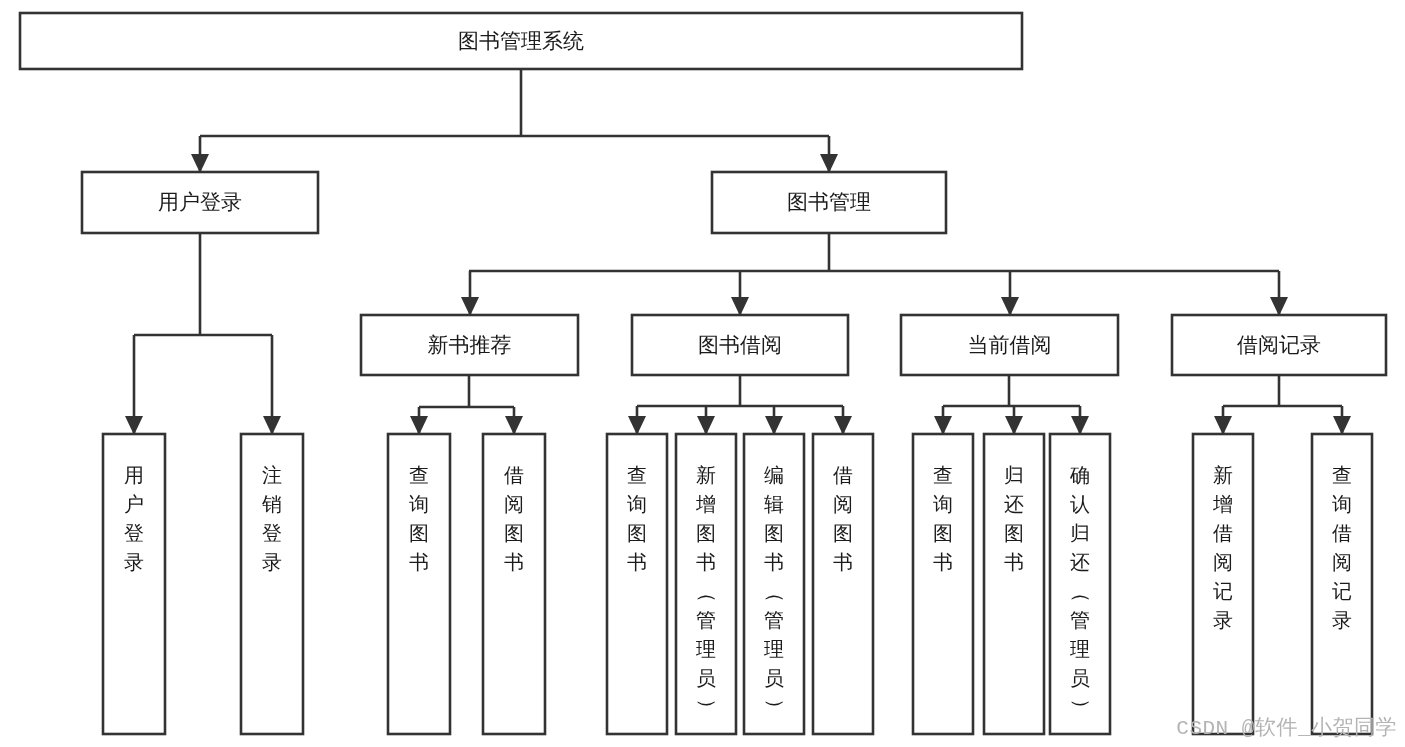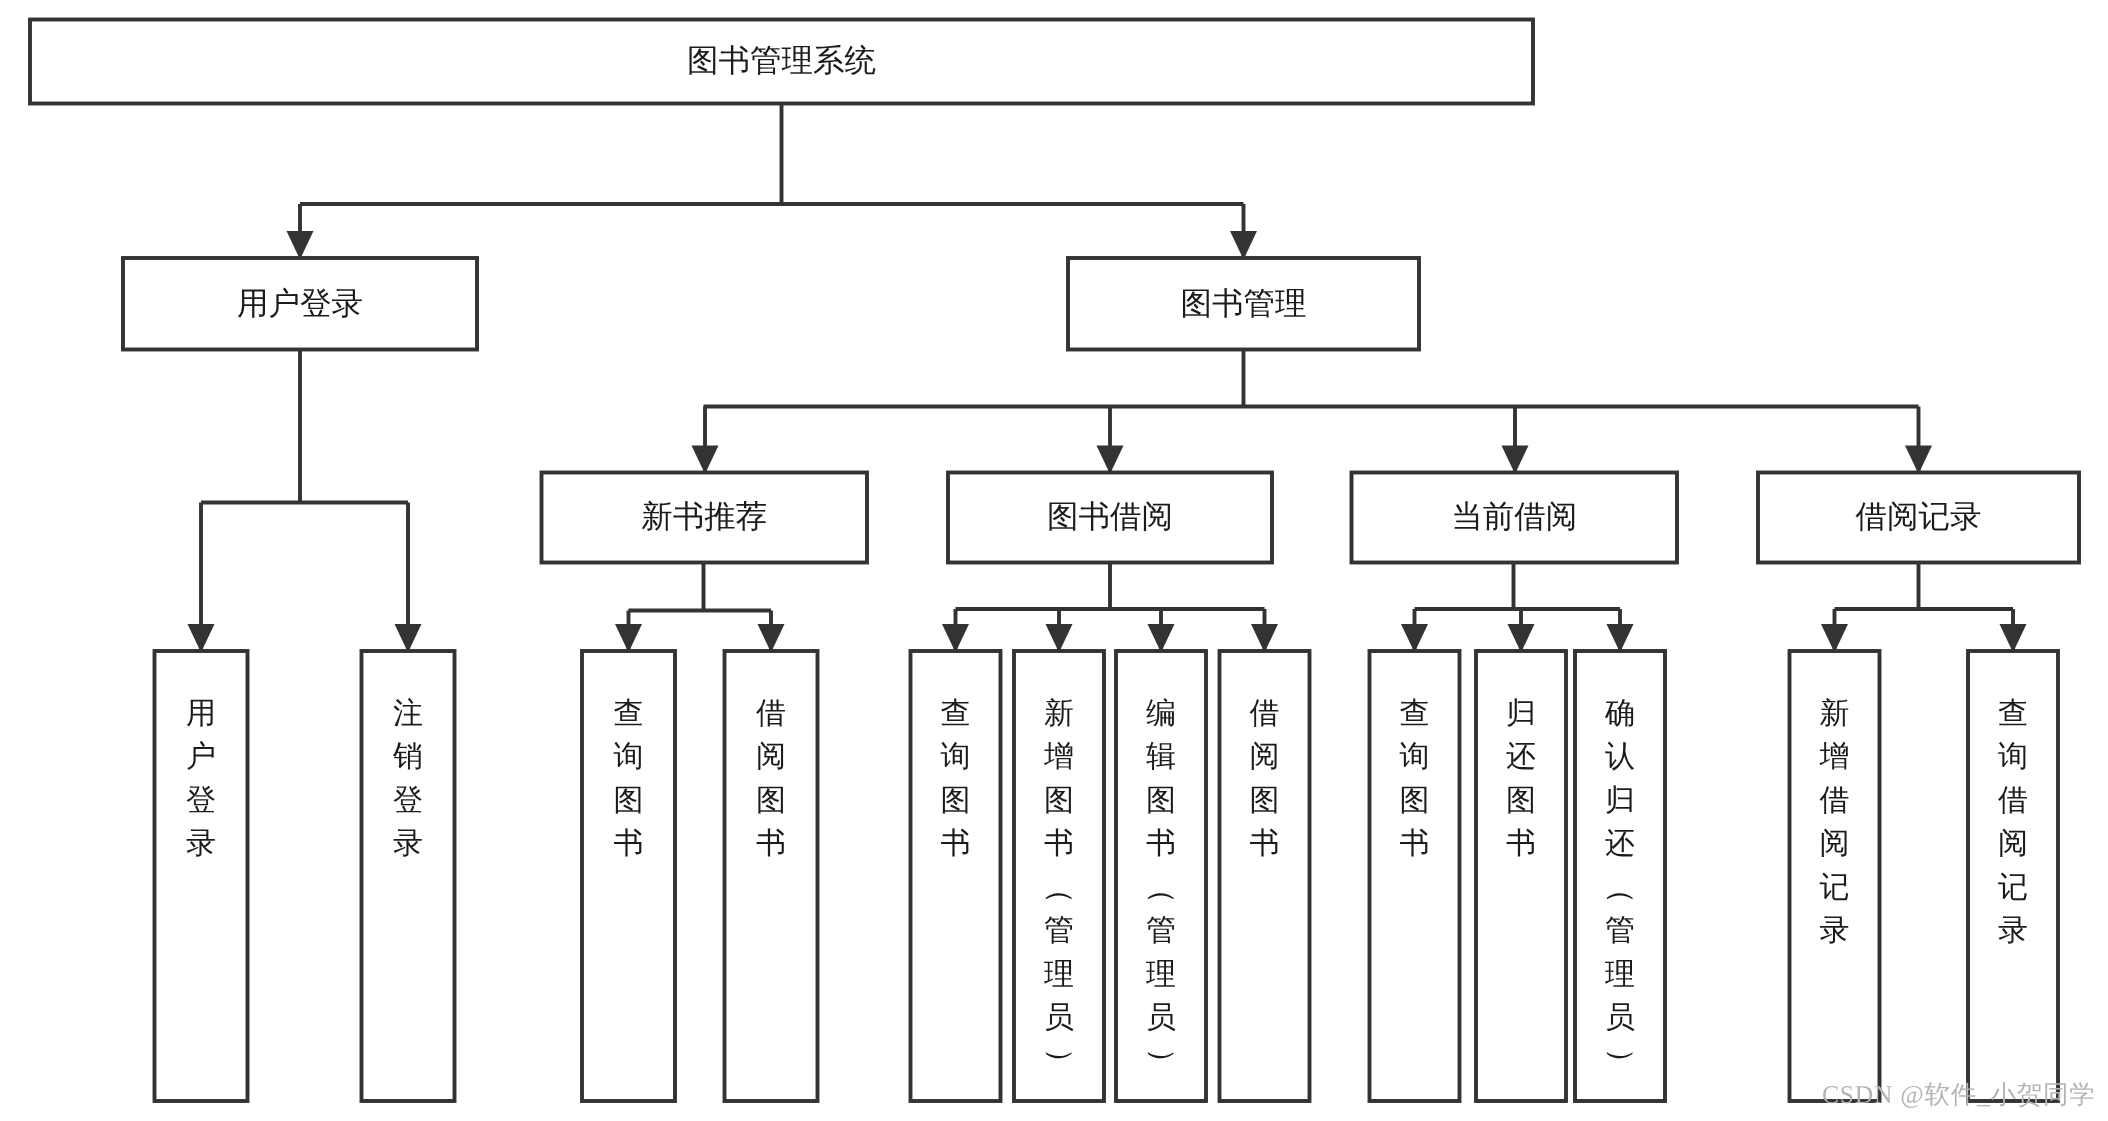--- a/index.html
+++ b/index.html
@@ -54,22 +54,22 @@
     font-size: 20px;
     fill: #1b1b1b;
     text-anchor: middle;
     dominant-baseline: middle;
     white-space: pre;
   }
   .watermark-text {
     position: absolute;
     right: 8px;
     bottom: 6px;
-    font-family: Liberation Serif, serif;
-    font-size: 17px;
+    font-family: Liberation Mono, monospace;
+    font-size: 21px;
     color: #b4b4b4;
     letter-spacing: 0.5px;
     user-select: none;
     pointer-events: none;
     white-space: nowrap;
   }
 </style>
 </head>
 <body>
 

